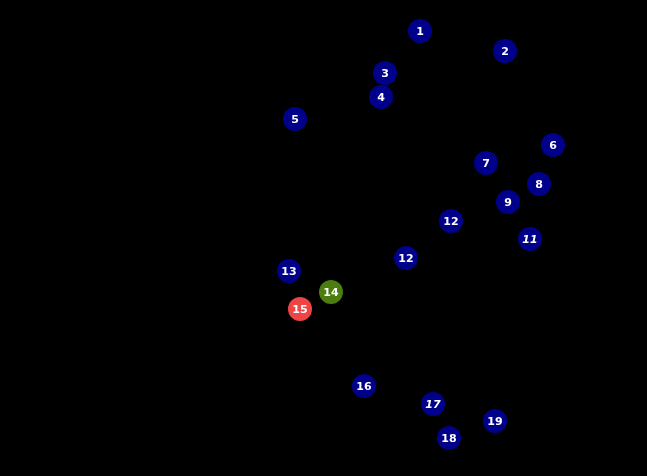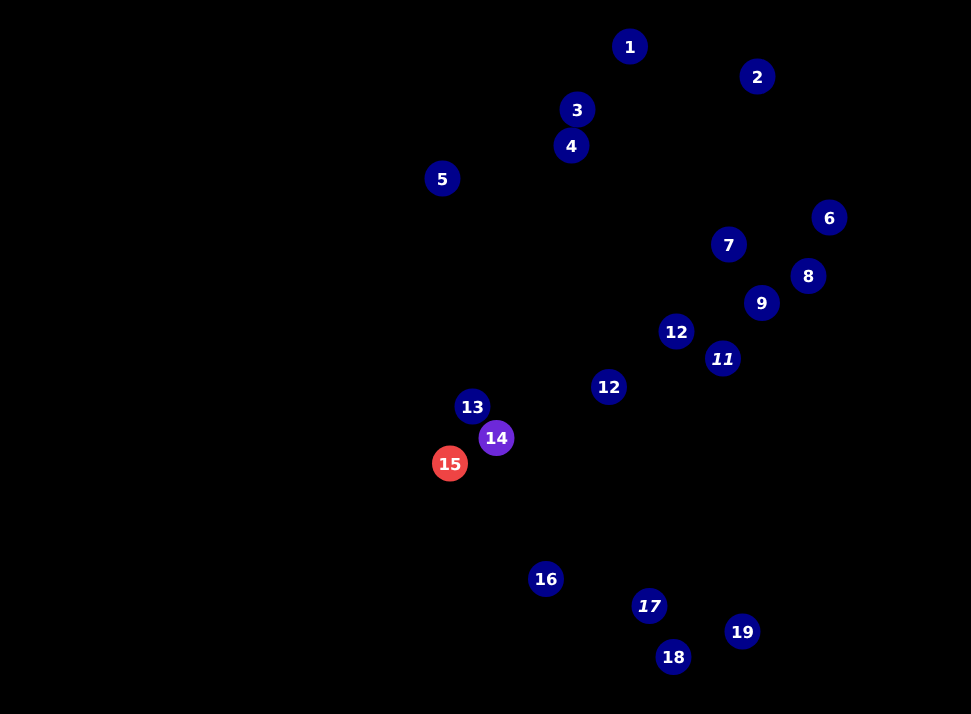--- a/index.html
+++ b/index.html
@@ -39,22 +39,22 @@
     <div class="node" style="left: 420px; top: 31px; width: 24px; height: 24px; background: rgb(0, 0, 139); color: rgb(255, 255, 255);">1</div>
     <div class="node" style="left: 505px; top: 51px; width: 24px; height: 24px; background: rgb(0, 0, 139); color: rgb(255, 255, 255);">2</div>
     <div class="node" style="left: 385px; top: 73px; width: 24px; height: 24px; background: rgb(0, 0, 139); color: rgb(255, 255, 255);">3</div>
     <div class="node" style="left: 381px; top: 97px; width: 24px; height: 24px; background: rgb(0, 0, 139); color: rgb(255, 255, 255);">4</div>
     <div class="node" style="left: 295px; top: 119px; width: 24px; height: 24px; background: rgb(0, 0, 139); color: rgb(255, 255, 255);">5</div>
     <div class="node" style="left: 553px; top: 145px; width: 24px; height: 24px; background: rgb(0, 0, 139); color: rgb(255, 255, 255);">6</div>
     <div class="node" style="left: 486px; top: 163px; width: 24px; height: 24px; background: rgb(0, 0, 139); color: rgb(255, 255, 255);">7</div>
     <div class="node" style="left: 539px; top: 184px; width: 24px; height: 24px; background: rgb(0, 0, 139); color: rgb(255, 255, 255);">8</div>
     <div class="node" style="left: 508px; top: 202px; width: 24px; height: 24px; background: rgb(0, 0, 139); color: rgb(255, 255, 255);">9</div>
     <div class="node" style="left: 451px; top: 221px; width: 24px; height: 24px; background: rgb(0, 0, 139); color: rgb(255, 255, 255);">12</div>
-    <div class="node" style="left: 482px; top: 239px; width: 24px; height: 24px; background: rgb(0, 0, 139); color: rgb(255, 255, 255); font-style: italic;">11</div>
+    <div class="node" style="left: 530px; top: 239px; width: 24px; height: 24px; background: rgb(0, 0, 139); color: rgb(255, 255, 255); font-style: italic;">11</div>
     <div class="node" style="left: 406px; top: 258px; width: 24px; height: 24px; background: rgb(0, 0, 139); color: rgb(255, 255, 255);">12</div>
-    <div class="node" style="left: 289px; top: 271px; width: 24px; height: 24px; background: rgb(0, 0, 139); color: rgb(255, 255, 255); margin-left: 26px;">13</div>
-    <div class="node" style="left: 331px; top: 292px; width: 24px; height: 24px; background: #6d28d9; color: rgb(255, 255, 255);">14</div>
+    <div class="node" style="left: 289px; top: 271px; width: 24px; height: 24px; background: rgb(0, 0, 139); color: rgb(255, 255, 255);">13</div>
+    <div class="node" style="left: 331px; top: 292px; width: 24px; height: 24px; background: #4d7c0f; color: rgb(255, 255, 255);">14</div>
     <div class="node" style="left: 300px; top: 309px; width: 24px; height: 24px; background: #ef4444; color: rgb(255, 255, 255);">15</div>
     <div class="node" style="left: 364px; top: 386px; width: 24px; height: 24px; background: rgb(0, 0, 139); color: rgb(255, 255, 255);">16</div>
     <div class="node" style="left: 433px; top: 404px; width: 24px; height: 24px; background: rgb(0, 0, 139); color: rgb(255, 255, 255); font-style: italic;">17</div>
     <div class="node" style="left: 495px; top: 421px; width: 24px; height: 24px; background: rgb(0, 0, 139); color: rgb(255, 255, 255);">19</div>
     <div class="node" style="left: 449px; top: 438px; width: 24px; height: 24px; background: rgb(0, 0, 139); color: rgb(255, 255, 255);">18</div>
   </div>
 
 </body></html>

